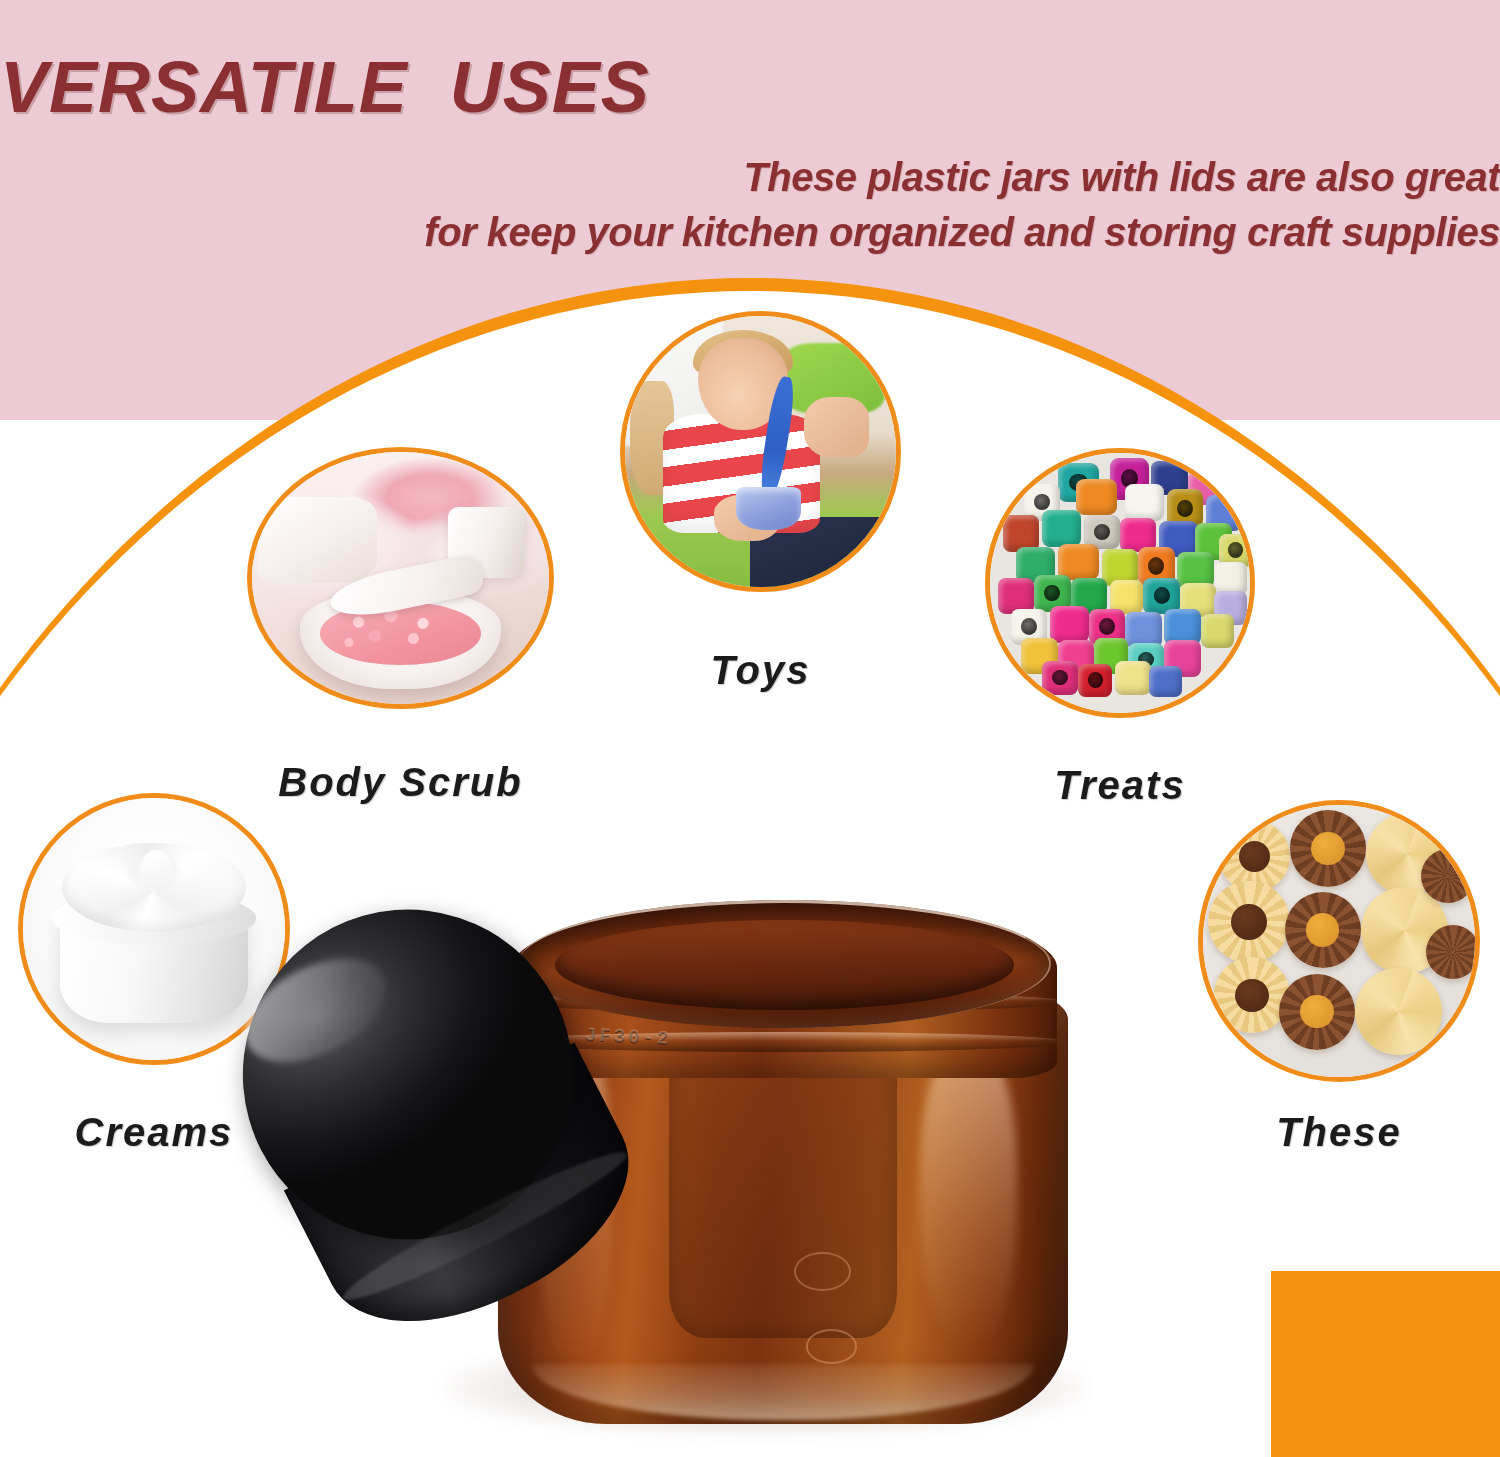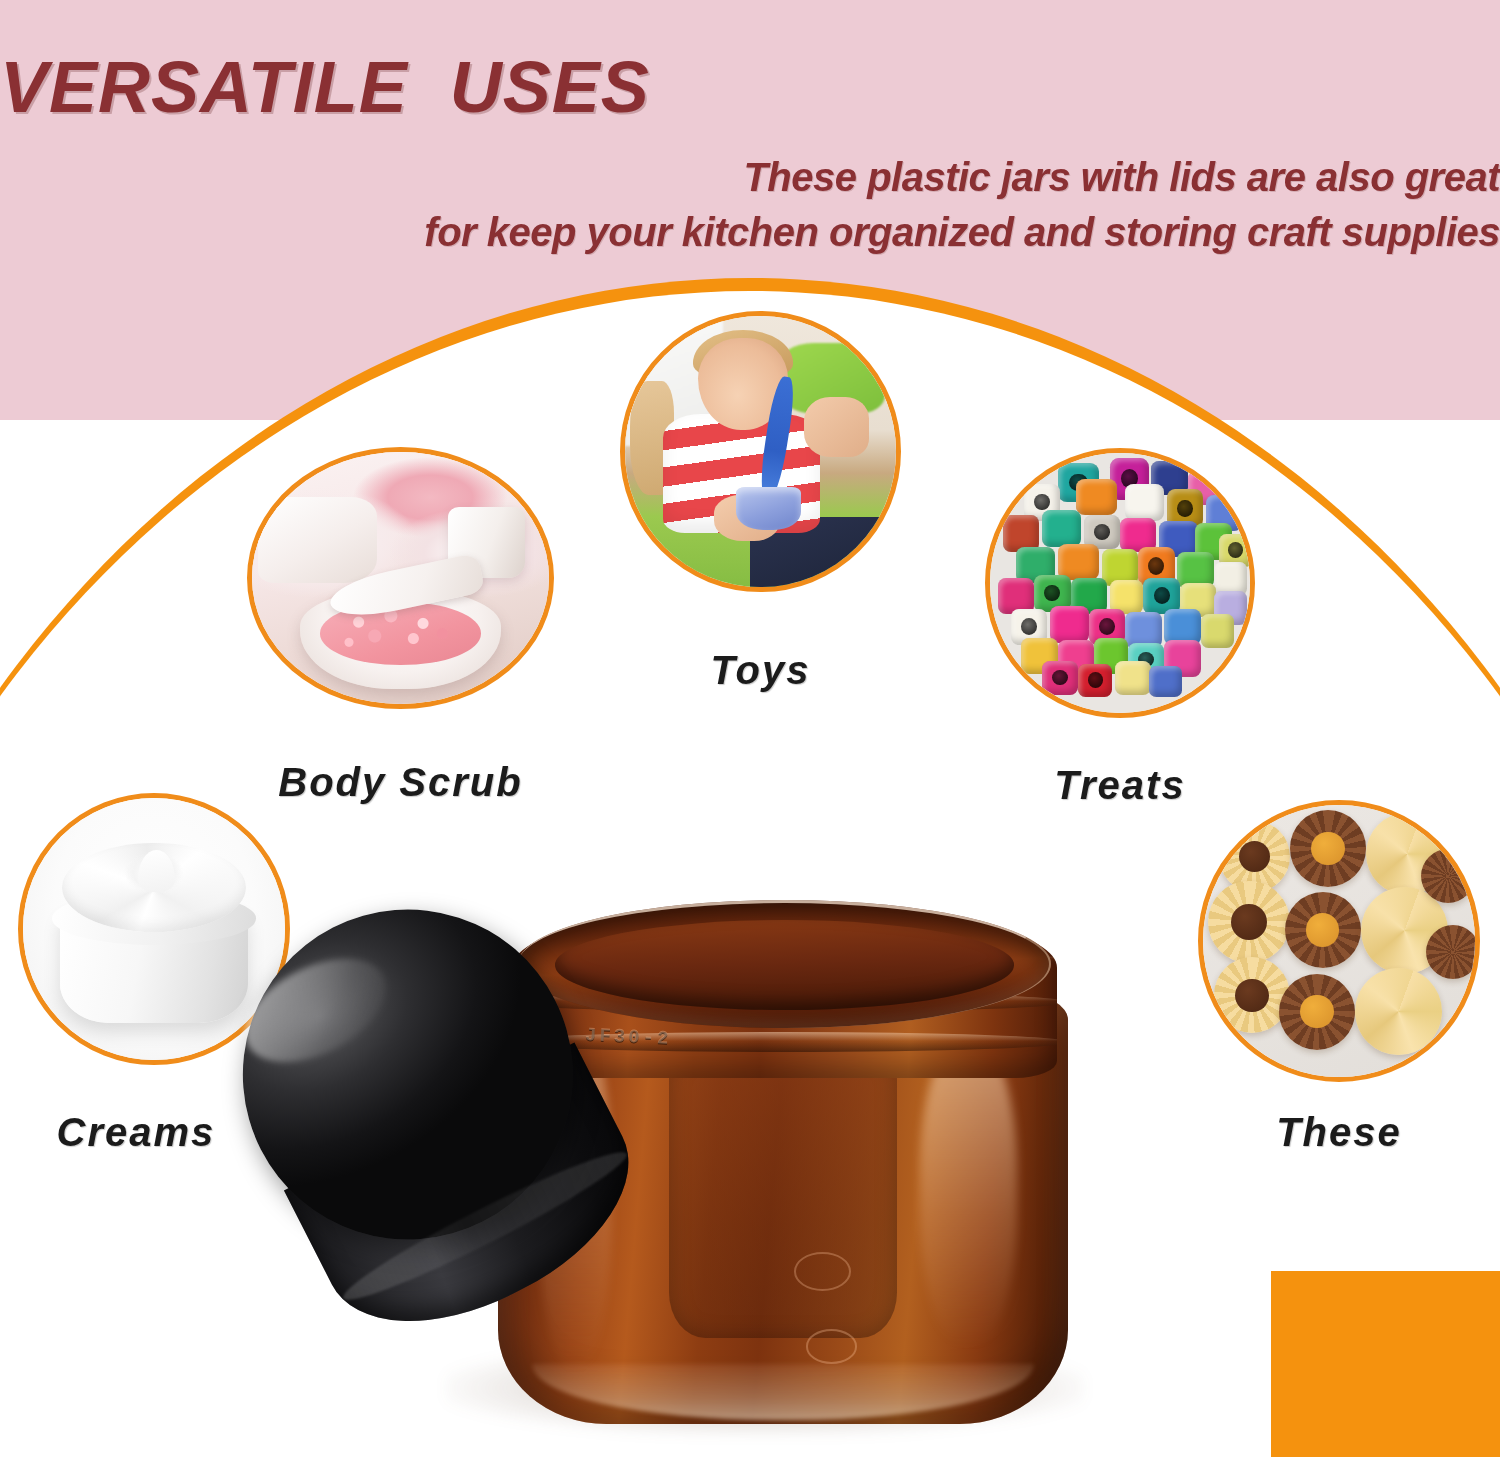--- a/index.html
+++ b/index.html
@@ -476,21 +476,21 @@
     <div class="caption" style="left:985px; top:763px; width:270px; text-align:center;">Treats</div>
 
     <div class="bubble" style="left:18px; top:793px; width:272px; height:272px;">
       <div class="ph ph-cream">
         <div class="cream-body"></div>
         <div class="cream-rim"></div>
         <div class="cream-swirl"></div>
         <div class="cream-peak"></div>
       </div>
     </div>
-    <div class="caption" style="left:0; top:1110px; width:272px; text-align:center;">Creams</div>
+    <div class="caption" style="left:18px; top:1110px; width:272px; text-align:center;">Creams</div>
 
     <div class="bubble" style="left:1198px; top:800px; width:282px; height:282px;">
       <div class="ph ph-treats" id="cookies-layer">
           <div class="cookie cream" style="left: 6%; top: 6%; width: 26%; height: 26%;">
             <div class="dot dark"></div>
           </div>
           <div class="cookie choc" style="left: 32%; top: 2%; width: 28%; height: 28%;">
             <div class="dot amber"></div>
           </div>
           <div class="cookie swirl" style="left: 60%; top: 3%; width: 30%; height: 30%;"></div>

